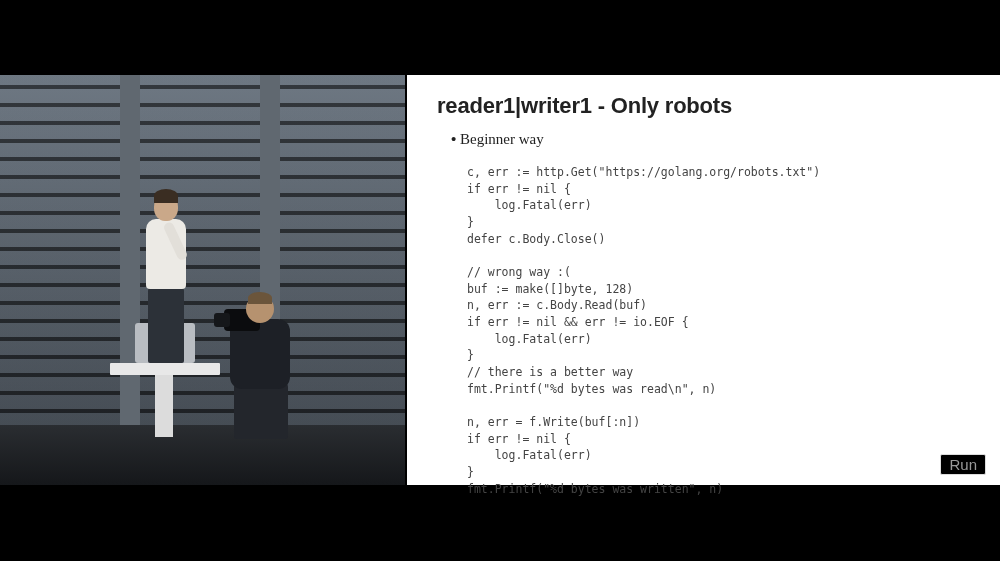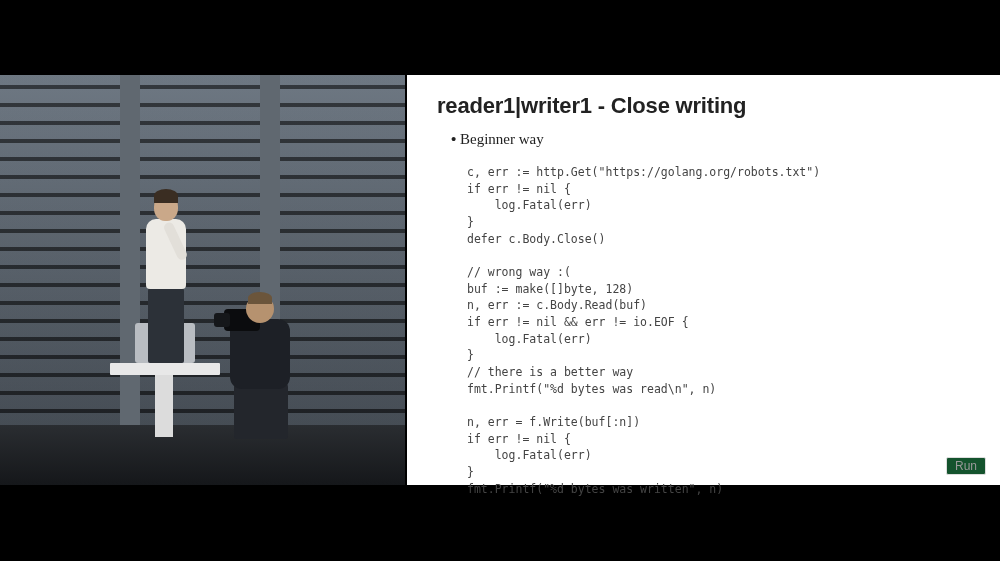--- a/index.html
+++ b/index.html
@@ -213,26 +213,26 @@
     font-size: 11.5px;
     line-height: 1.45;
     color: #444;
     margin: 16px 0 0 30px;
     white-space: pre;
   }
   .run {
     position: absolute;
     right: 14px;
     bottom: 10px;
-    font-size: 12px;
+    font-size: 15px;
     color: #999;
     border: 1px solid #ddd;
     padding: 1px 8px;
     border-radius: 2px;
-    background: #14532d;
+    background: #000000;
     cursor: pointer;
   }
 </style>
 </head>
 <body>
 
 <div class="frame">
 
   <div class="scene">
     <div class="windows"></div>
@@ -250,21 +250,21 @@
     </div>
     <div class="photographer">
       <div class="legs"></div>
       <div class="body"></div>
       <div class="camera"></div>
       <div class="head"></div>
     </div>
   </div>
 
   <div class="slide">
-    <h1>reader1|writer1 - Close writing</h1>
+    <h1>reader1|writer1 - Only robots</h1>
     <div class="bullet">Beginner way</div>
     <pre class="code">c, err := http.Get("https://golang.org/robots.txt")
 if err != nil {
     log.Fatal(err)
 }
 defer c.Body.Close()
 
 // wrong way :(
 buf := make([]byte, 128)
 n, err := c.Body.Read(buf)

